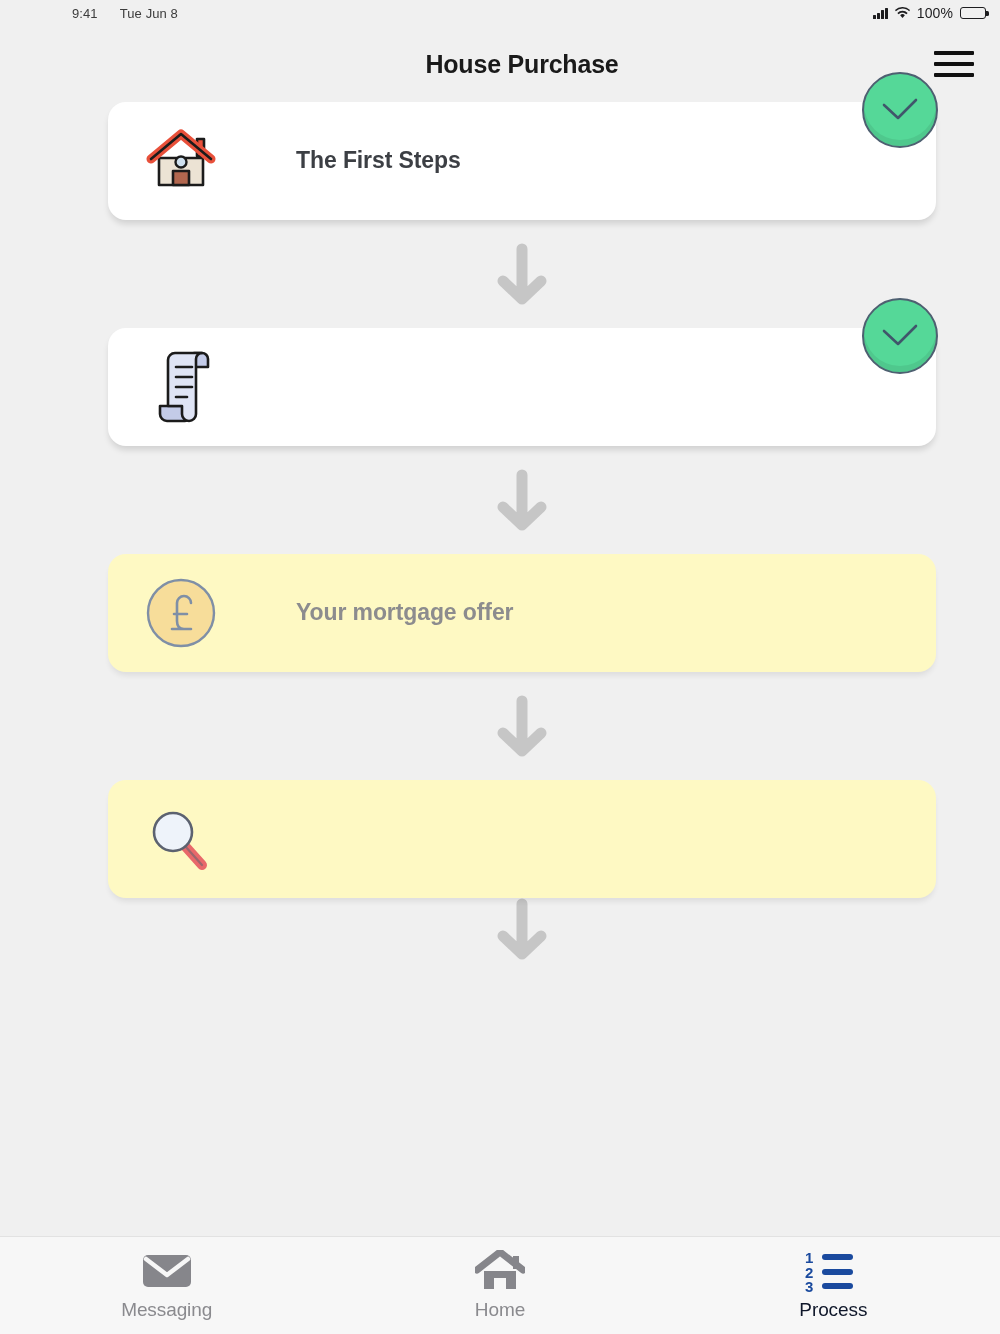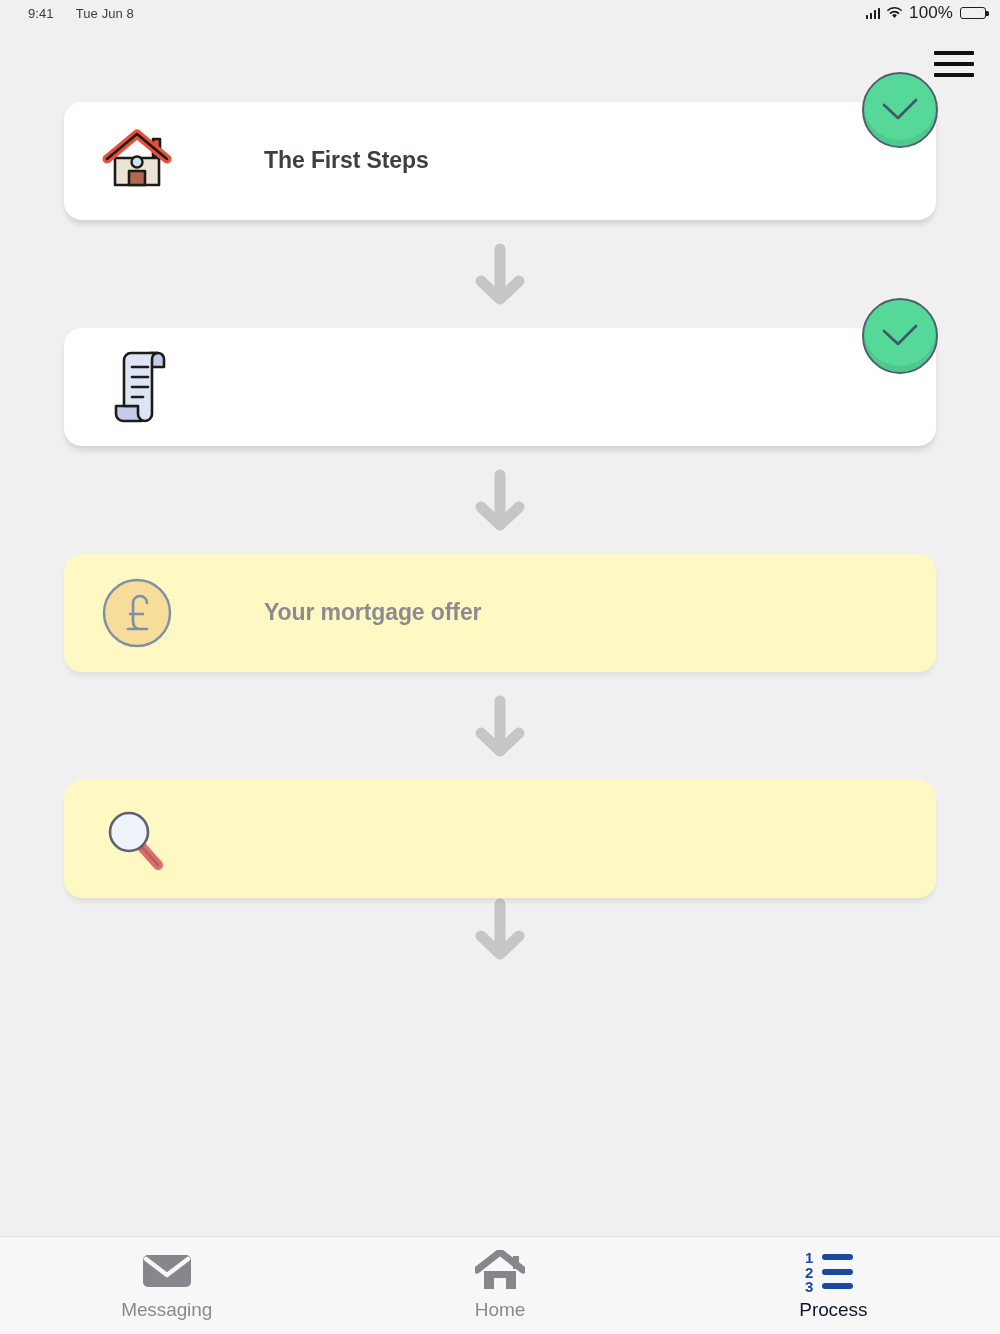--- a/index.html
+++ b/index.html
@@ -10,20 +10,21 @@
     background: #f0f0f0;
     font-family: "Liberation Sans", sans-serif;
     overflow: hidden;
   }
 
   .screen {
     position: relative;
     width: 1000px;
     height: 1334px;
     background: #f0f0f0;
+    padding-left: 44px;
   }
 
   
   .status-bar {
     height: 26px;
     display: flex;
     align-items: center;
     justify-content: space-between;
     padding: 0 14px 0 28px;
     font-size: 13px;
@@ -32,21 +33,21 @@
   }
   .status-left { display: flex; align-items: center; gap: 22px; }
   .status-right { display: flex; align-items: center; gap: 7px; }
   .sig-bars { display: flex; align-items: flex-end; gap: 1.5px; height: 11px; }
   .sig-bars i { display: block; width: 2.5px; background: #1d1d1f; border-radius: .5px; }
   .sig-bars i:nth-child(1) { height: 4px; }
   .sig-bars i:nth-child(2) { height: 6px; }
   .sig-bars i:nth-child(3) { height: 8.5px; }
   .sig-bars i:nth-child(4) { height: 11px; }
   .wifi-ico { width: 15px; height: 12px; display: block; }
-  .batt-pct { font-size: 17px; color: #1d1d1f; }
+  .batt-pct { font-size: 14px; color: #1d1d1f; }
   .batt {
     width: 26px; height: 12px; border: 1.4px solid #1d1d1f;
     border-radius: 3px; position: relative; padding: 1.4px;
   }
   .batt::after {
     content: ""; position: absolute; right: -3.6px; top: 3.2px;
     width: 2.2px; height: 5px; background: #1d1d1f; border-radius: 0 1.5px 1.5px 0;
   }
   .batt .fill { width: 100%; height: 100%; background: #1d1d1f; border-radius: 1px; }
 
@@ -84,21 +85,21 @@
 
   .step-wrap { position: relative; }
 
   .card {
     position: relative;
     border-radius: 18px;
     min-height: 118px;
     display: flex;
     align-items: center;
     padding: 0 34px;
-    gap: 16px;
+    gap: 4px;
   }
   .card.active {
     background: #ffffff;
     box-shadow: 0 5px 6px -1px rgba(0,0,0,0.13);
   }
   .card.inactive {
     background: #fef9c3;
     box-shadow: 0 5px 6px -2px rgba(0,0,0,0.09);
   }
 
@@ -186,20 +187,21 @@
           <path d="M8 5.6c1.6 0 3.1.6 4.2 1.7l1.3-1.4A8 8 0 0 0 8 3.6a8 8 0 0 0-5.5 2.3l1.3 1.4A6 6 0 0 1 8 5.6z" fill="#1d1d1f"></path>
           <path d="M8 1.3c2.7 0 5.2 1 7.1 2.8L16 2.7A11.6 11.6 0 0 0 8 -.4 11.6 11.6 0 0 0 0 2.7l.9 1.4A10.2 10.2 0 0 1 8 1.3z" fill="#1d1d1f"></path>
         </svg>
       </span>
       <span class="batt-pct">100%</span>
       <span class="batt"><span class="fill"></span></span>
     </div>
   </div>
 
   <div class="header">
+    <div class="page-title">House Purchase</div>
     <div class="hamburger">
       <span></span>
         <span></span>
         <span></span>
     </div>
   </div>
 
   <div class="flow">
 
     <div class="step-wrap">

